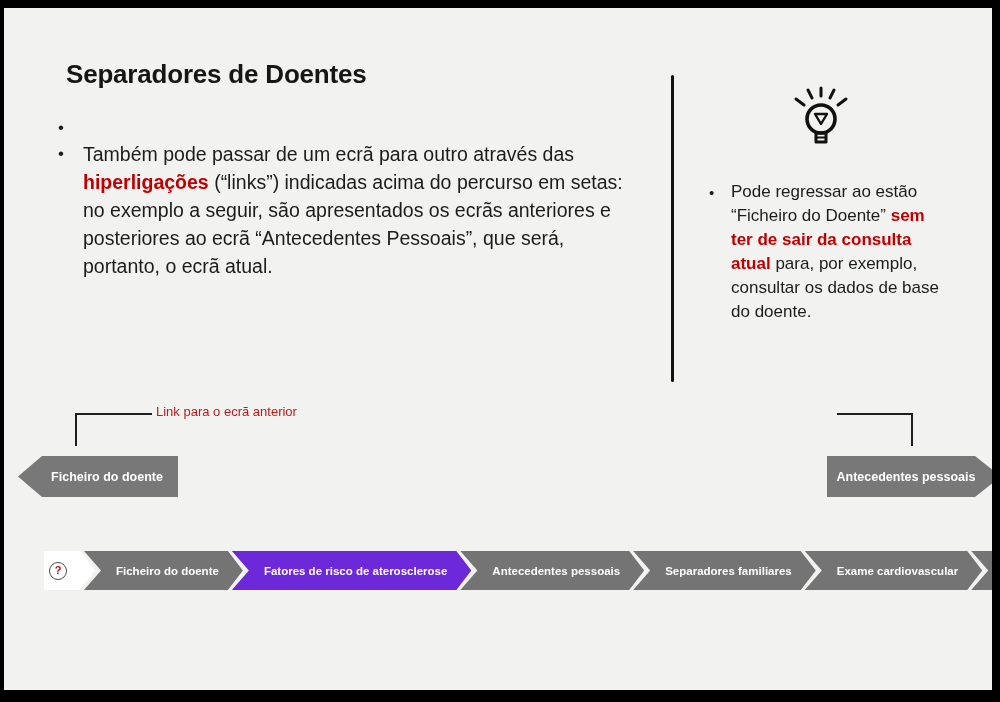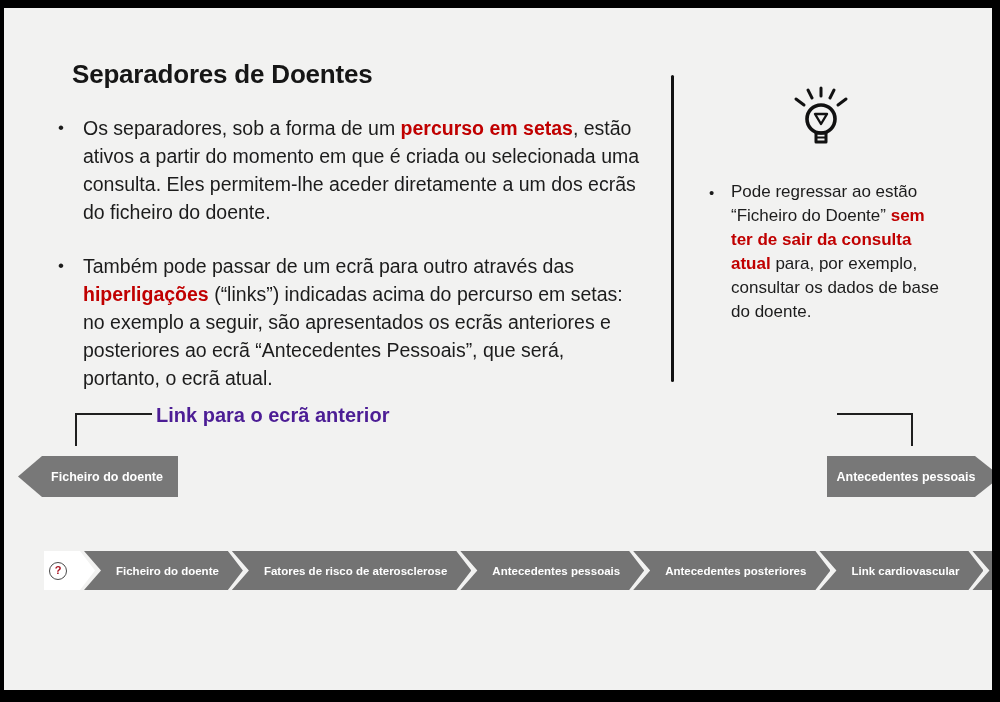--- a/index.html
+++ b/index.html
@@ -7,21 +7,21 @@
     width:1000px;height:702px;position:relative;background:#000;
     font-family:"Liberation Sans","DejaVu Sans",sans-serif;
     -webkit-font-smoothing:antialiased;
   }
   .slide{
     position:absolute;left:4px;top:8px;right:8px;bottom:12px;
     background:#f2f2f1;overflow:hidden;
   }
   
   .title{
-    position:absolute;left:68px;top:34px;
+    position:absolute;left:62px;top:34px;
     font-size:26px;font-weight:bold;color:#161616;letter-spacing:-0.2px;
   }
   
   .bullets{position:absolute;left:48px;top:106px;width:592px;}
   .bullet-item{
     position:relative;padding-left:31px;margin-bottom:26px;
     font-size:19.5px;line-height:28px;color:#1c1c1c;
   }
   .bullet-dot{
     position:absolute;left:6px;top:0;font-size:17px;color:#1c1c1c;
@@ -35,21 +35,21 @@
   
   .bulb-wrap{position:absolute;left:784px;top:78px;width:66px;height:72px;}
   .tip-item{
     position:absolute;left:699px;top:172px;width:248px;
     font-size:17px;line-height:24px;color:#1c1c1c;
   }
   .tip-item .tip-text{display:block;padding-left:28px;}
   .tip-dot{position:absolute;left:6px;top:1px;font-size:15px;color:#1c1c1c;}
   
   .callout-label{
-    position:absolute;font-size:20px;color:#4c1d95;white-space:nowrap;font-weight:bold;
+    position:absolute;font-size:13px;color:#b91c1c;white-space:nowrap;
   }
   #label-prev{left:152px;top:396px;}
   #label-next{left:644px;top:396px;}
   .bracket{position:absolute;}
   #bracket-prev{
     left:71px;top:405px;width:75px;height:31px;
     border-top:2.5px solid #1f1f1f;border-left:2.5px solid #1f1f1f;
   }
   #bracket-next{
     left:833px;top:405px;width:74px;height:31px;
@@ -74,21 +74,21 @@
     position:absolute;left:40px;top:543px;width:918px;height:39px;
     display:flex;align-items:stretch;
   }
   .crumb{
     position:relative;display:flex;align-items:center;justify-content:center;
     background:#747474;color:#fff;font-weight:bold;font-size:11.5px;
     padding:0 24px 0 32px;margin-left:-11px;white-space:nowrap;
     flex:1 1 auto;
     clip-path:polygon(0 0,calc(100% - 15px) 0,100% 50%,calc(100% - 15px) 100%,0 100%,17px 50%);
   }
-  .crumb.active{background:#737373;}
+  .crumb.active{background:#6d28d9;}
   .crumb-help{
     position:relative;flex:0 0 46px;margin-left:0;background:#ffffff;
     display:flex;align-items:center;padding-left:5px;
     clip-path:polygon(0 0,calc(100% - 15px) 0,100% 50%,calc(100% - 15px) 100%,0 100%);
   }
   .q-circle{
     width:16px;height:16px;border:1.6px solid #4a4a4a;border-radius:50%;
     display:flex;align-items:center;justify-content:center;
     color:#a81220;font-size:11px;font-weight:bold;background:#fff;line-height:1;
   }
@@ -96,21 +96,20 @@
 </head>
 <body>
 
 <div class="slide">
 
   <h1 class="title">Separadores de Doentes</h1>
 
   <div class="bullets">
     <div class="bullet-item">
       <span class="bullet-dot">•</span>
-      <span><span>Os separadores, sob a forma de um </span><span class="em-red">percurso em setas</span><span>, estão ativos a partir do momento em que é criada ou selecionada uma consulta. Eles permitem-lhe aceder diretamente a um dos ecrãs do ficheiro do doente.</span></span>
     </div>
     <div class="bullet-item">
       <span class="bullet-dot">•</span>
       <span><span>Também pode passar de um ecrã para outro através das </span><span class="em-red">hiperligações</span><span> (“links”) indicadas acima do percurso em setas: no exemplo a seguir, são apresentados os ecrãs anteriores e posteriores ao ecrã “Antecedentes Pessoais”, que será, portanto, o ecrã atual.</span></span>
     </div>
   </div>
 
   <div class="divider"></div>
 
   <div class="bulb-wrap">
@@ -153,25 +152,25 @@
 
       <div class="crumb active">
         <span>Fatores de risco de aterosclerose</span>
       </div>
 
       <div class="crumb">
         <span>Antecedentes pessoais</span>
       </div>
 
       <div class="crumb">
-        <span>Antecedentes posteriores</span>
+        <span>Separadores familiares</span>
       </div>
 
       <div class="crumb">
-        <span>Link cardiovascular</span>
+        <span>Exame cardiovascular</span>
       </div>
 
       <div class="crumb">
         
       </div>
     </div>
 
 </div>
 
 </body></html>

